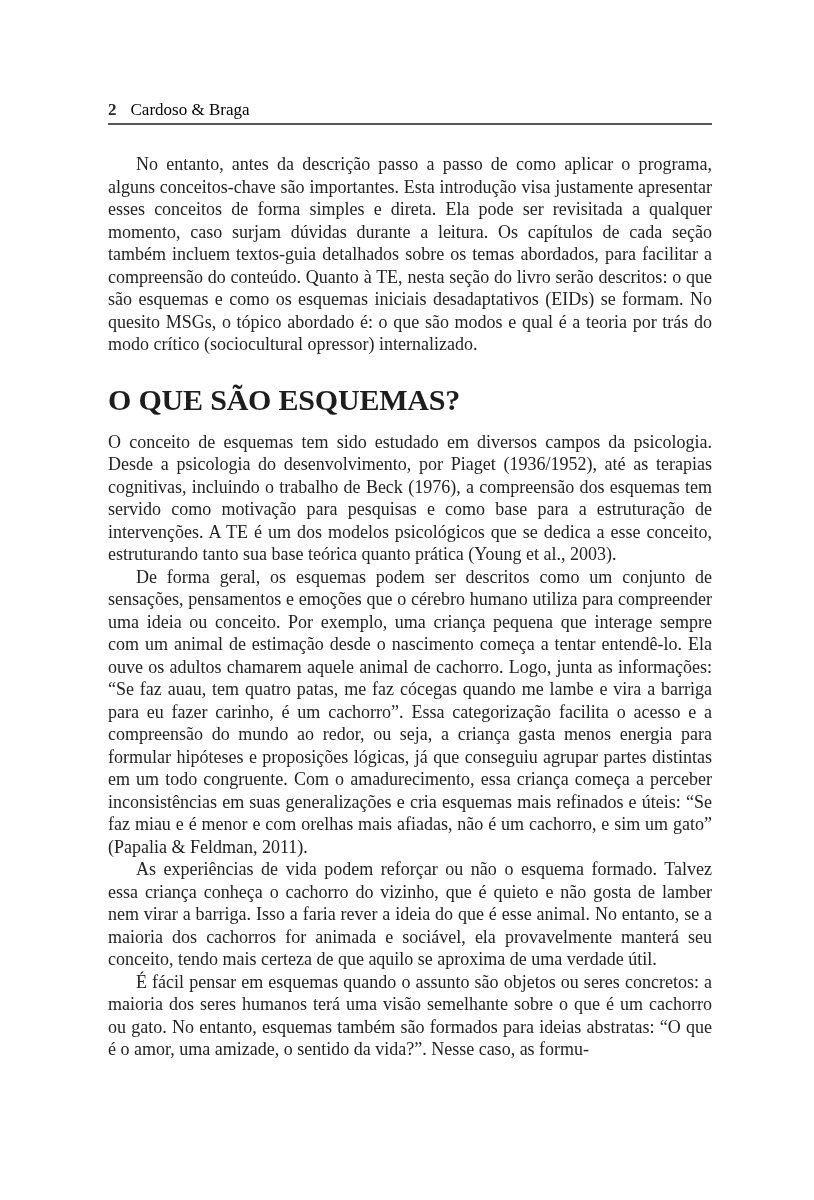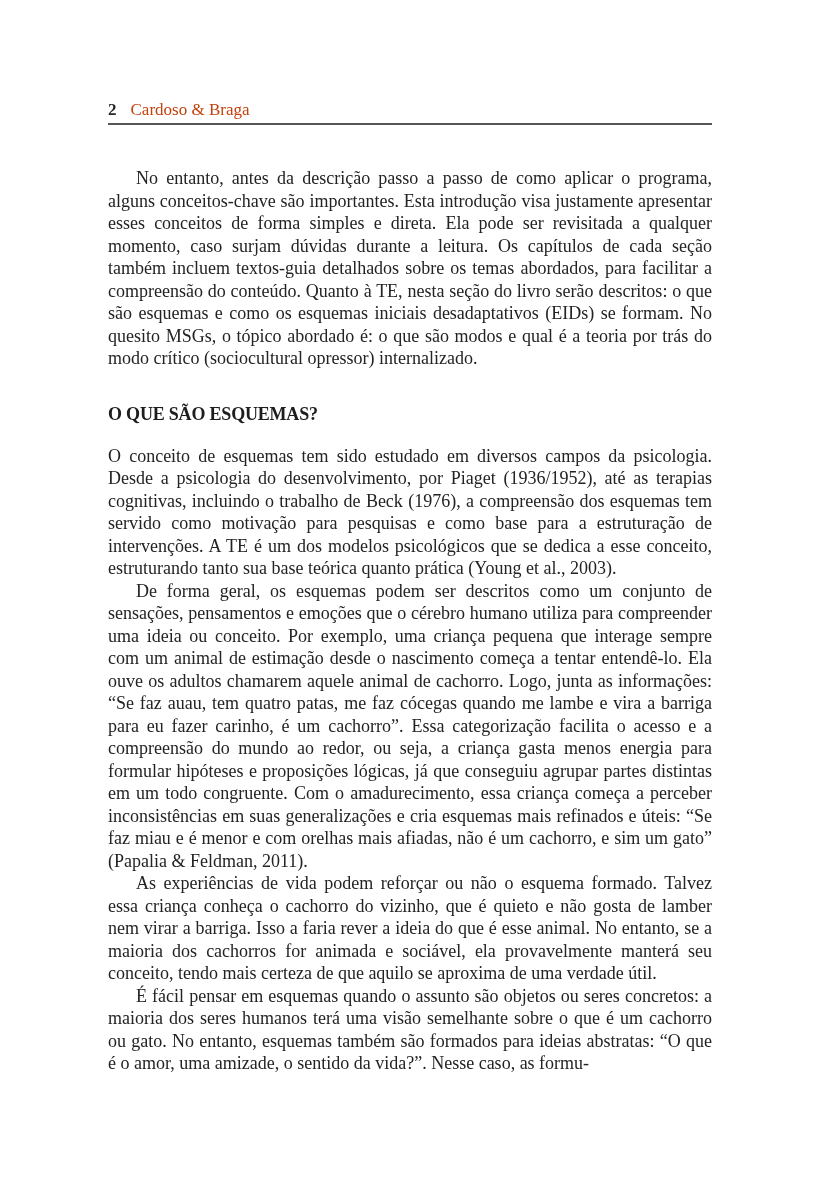--- a/index.html
+++ b/index.html
@@ -28,43 +28,43 @@
     color: #3c3c3c;
     display: flex;
     align-items: baseline;
   }
   .pagenum {
     font-weight: bold;
     color: #262626;
     margin-right: 14px;
   }
   .runtitle {
-    color: #c2410c;
+    color: #000000;
   }
   .rule {
     margin-top: 4px;
     height: 2px;
     background: #565656;
   }
   .body-text {
-    margin-top: 42px;
+    margin-top: 28px;
   }
   p.para {
     margin: 0;
     font-size: 18px;
     line-height: 22.5px;
     text-align: justify;
     color: #232323;
   }
   p.para.indent {
     text-indent: 28px;
   }
   h2.section-heading {
     margin: 29px 0 16px 0;
-    font-size: 18px;
+    font-size: 30px;
     line-height: 30px;
     font-weight: bold;
     letter-spacing: -0.2px;
     color: #1d1d1d;
   }
   .em {
   }
 </style>
 </head>
 <body>

